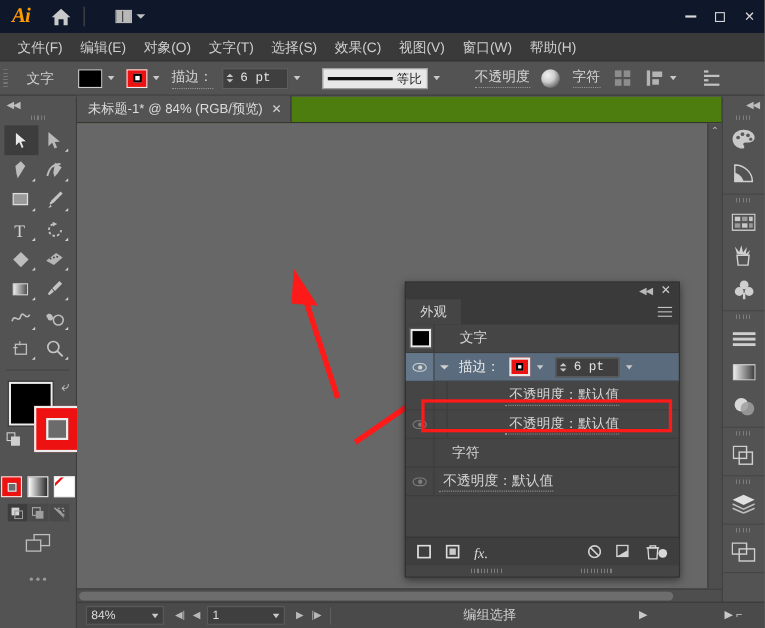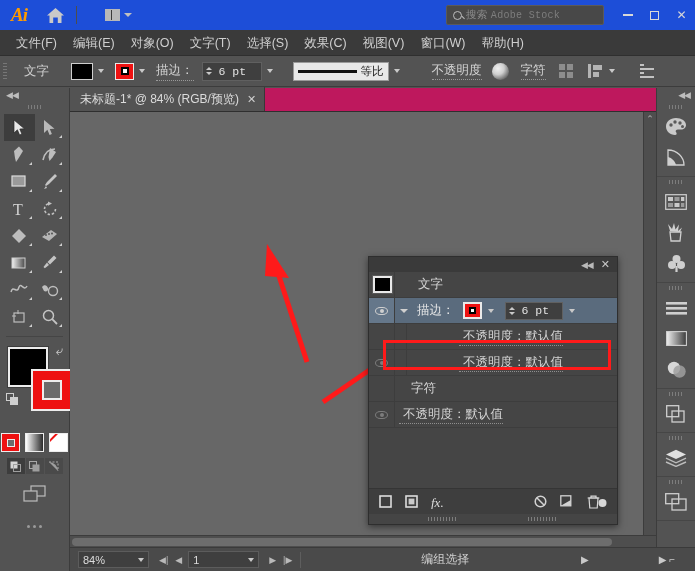--- a/index.html
+++ b/index.html
@@ -11,21 +11,21 @@
     position: relative;
     color: #d4d4d4;
     font-size: 12px;
     -webkit-font-smoothing: antialiased;
   }
   .app { position: relative; width: 695px; height: 571px; }
 
   
   .titlebar {
     position: absolute; top: 0; left: 0; width: 695px; height: 30px;
-    background: #1d4ed8;
+    background: #0f172a;
     display: flex; align-items: center;
   }
   .ai-logo {
     width: 38px; height: 30px; display: flex; align-items: center; justify-content: center;
     color: #ff9a00; font-size: 19px; font-weight: bold; font-style: italic;
     letter-spacing: -1px; font-family: "Liberation Serif", serif;
   }
   .home-icon {
     width: 34px; height: 30px; display: flex; align-items: center; justify-content: center;
   }
@@ -184,21 +184,21 @@
   .drawmodes { display:flex; justify-content:center; gap:1px; padding-top:6px; }
   .dm { width:18px;height:16px; background:#4a4a4a; display:flex;align-items:center;justify-content:center;}
   .dm.on { background:#3d3d3d; }
   .screenmode { display:flex;justify-content:center; padding-top:10px; }
   .dots { display:flex; justify-content:center; gap:3px; padding-top:22px; }
   .dots i { width:3px;height:3px;background:#9a9a9a;border-radius:50%; display:block;}
 
   
   .tabbar {
     position:absolute; top:88px; left:70px; right:39px; height:24px;
-    background:#be185d; border-bottom:1px solid #2f2f2f; display:flex; align-items:flex-end;
+    background:#4d7c0f; border-bottom:1px solid #2f2f2f; display:flex; align-items:flex-end;
   }
   .doctab {
     height:24px; background:#535353; display:flex; align-items:center; gap:8px;
     padding: 0 8px 0 10px; color:#dcdcdc; font-size:12px;
     border-right:1px solid #383838;
   }
   .doctab .close { font-size:11px; color:#cfcfcf; }
 
   
   .canvaswrap {
@@ -339,24 +339,20 @@
     </div>
     <div class="tb-sep"></div>
     <div class="arrange-btn">
       <div class="arrange-grid">
           <i></i>
           <i></i>
         </div>
       <span class="caret"></span>
     </div>
     <div class="titlebar-spacer"></div>
-    <div class="search-box">
-      <span class="search-glass"></span>
-      <span class="search-ph"><span>搜索</span> <span class="stock">Adobe Stock</span></span>
-    </div>
     <div class="wincontrols">
       <div class="wc min">
           <span></span>
         </div>
       <div class="wc max">
           <span></span>
         </div>
       <div class="wc">✕</div>
     </div>
   </div>
@@ -627,20 +623,27 @@
   </svg>
   <svg class="ann" style="left:315px; top:340px; width:95px; height:68px;">
     <path d="M8 62 L72 18" stroke="#ff1a1a" stroke-width="5" fill="none"></path>
     <path d="M92 2 L70 34 L62 10 Z" fill="#ff1a1a"></path>
   </svg>
 
   <div class="appear">
     <div class="ap-top">
       <span class="cc">◀◀</span>
       <span class="xx">✕</span>
+    </div>
+    <div class="ap-tabs">
+      <div class="ap-tab">外观</div>
+      <div class="flexfill"></div>
+      <div class="ap-menu">
+          <i></i>
+        </div>
     </div>
 
     <div class="ap-list">
 
       <div class="ap-row">
         <div class="eye-cell"></div>
         <div class="ap-sw-black" style="margin-left:-22px"></div>
         <span class="ap-txt" style="margin-left:22px">文字</span>
       </div>
 

